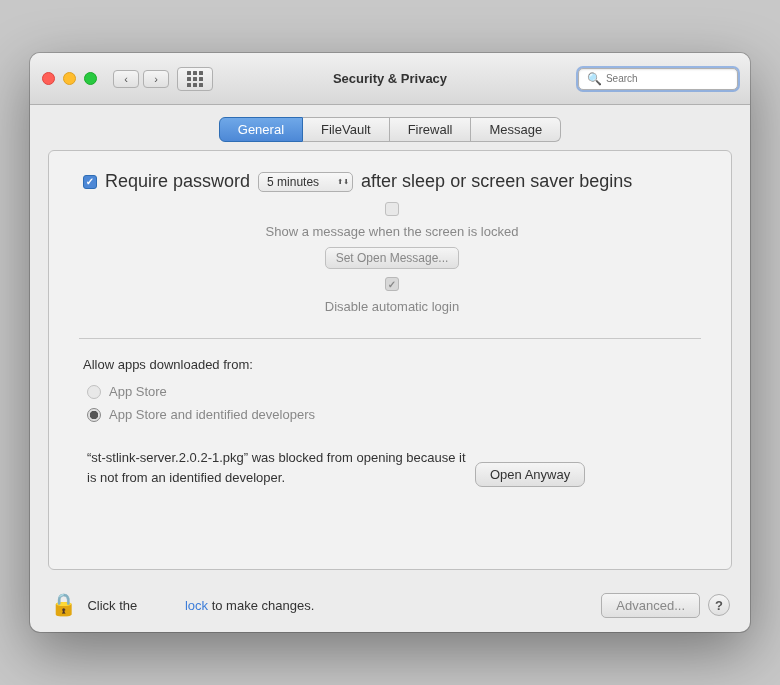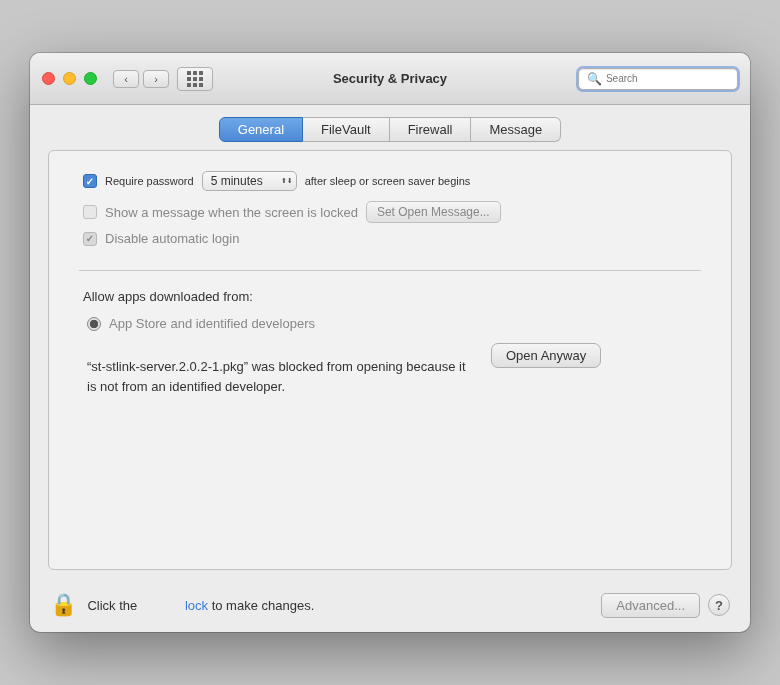--- a/index.html
+++ b/index.html
@@ -283,30 +283,31 @@
       position: absolute;
       right: 4px;
       top: 50%;
       transform: translateY(-50%);
       font-size: 7px;
       color: #555;
       pointer-events: none;
     }
 
     .inline-text {
-      font-size: 11px;
+      font-size: 18px;
       color: #333;
     }
 
     .check-row {
       display: flex;
       align-items: center;
       gap: 8px;
       margin-bottom: 8px;
       margin-left: 4px;
+      flex-direction: column;
     }
 
     .check-label {
       font-size: 13px;
       color: #888;
     }
 
     .set-lock-btn {
       padding: 3px 10px;
       background: linear-gradient(to bottom, #f5f5f5, #e0e0e0);
@@ -361,22 +362,22 @@
     .blocked-text {
       font-size: 13px;
       color: #333;
       margin: 14px 0 0 8px;
       line-height: 1.5;
       max-width: 380px;
     }
 
     .blocked-row {
       display: flex;
-      align-items: flex-start;
-      gap: 24px;
+      align-items: flex-end;
+      gap: 8px;
       margin-top: 12px;
     }
 
     .open-anyway-btn {
       padding: 4px 14px;
       background: linear-gradient(to bottom, #f5f5f5, #e0e0e0);
       border: 1px solid #b0b0b0;
       border-radius: 7px;
       font-size: 13px;
       cursor: pointer;
@@ -518,20 +519,24 @@
 
     <div class="check-row">
       <div class="checkbox-disabled-checked"></div>
       <span class="check-label">Disable automatic login</span>
     </div>
 
     <hr class="divider">
 
     <div class="section-label">Allow apps downloaded from:</div>
 
+    <div class="radio-row">
+      <div class="radio-btn"></div>
+      <span class="radio-label">App Store</span>
+    </div>
 
     <div class="radio-row">
       <div class="radio-btn selected"></div>
       <span class="radio-label">App Store and identified developers</span>
     </div>
 
     <div class="blocked-row">
       <span class="blocked-text">“st-stlink-server.2.0.2-1.pkg” was blocked from opening because it is not from an identified developer.</span>
       <button class="open-anyway-btn">Open Anyway</button>
     </div>

